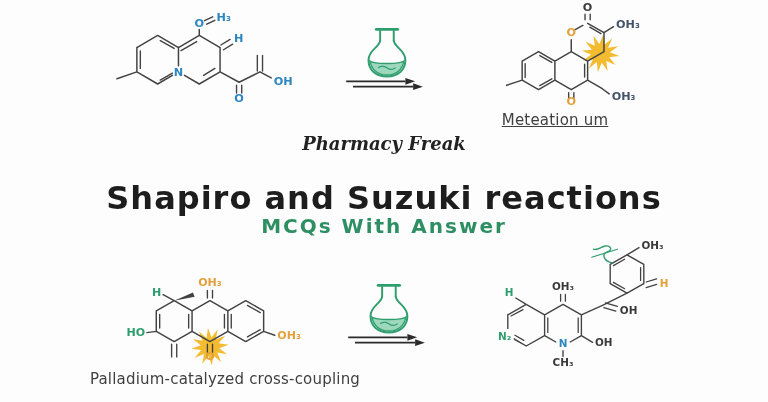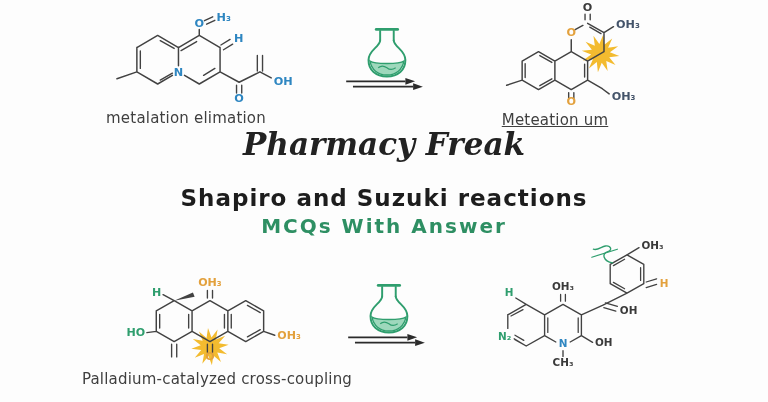--- a/index.html
+++ b/index.html
@@ -12,23 +12,23 @@
   .blue{fill:#2e86c1;}
   .greenA{fill:#2f9e6e;}
   .orangeA{fill:#e3a13d;}
   .navy{fill:#44546a;}
   .ink{fill:#3a3a3a;}
   .caption{position:absolute;text-align:center;color:#3f3f3f;
            font-family:"DejaVu Sans",sans-serif;font-size:15px;line-height:16px;letter-spacing:.2px;}
   .caption.small{font-size:14px;line-height:15.5px;}
   .title-line{position:absolute;left:0;width:768px;text-align:center;font-weight:bold;color:#1d1d1d;}
   .brand{top:131px;font-family:"DejaVu Serif","Liberation Serif",serif;font-style:italic;
-         font-size:31px;line-height:26px;font-weight:bold;color:#222;}
+         font-size:18px;line-height:26px;font-weight:bold;color:#222;}
   .heading{top:156px;font-size:29px;line-height:30px;letter-spacing:2px;}
-  .subheading{top:182px;font-size:23px;line-height:33px;letter-spacing:1px;}
+  .subheading{top:182px;font-size:32px;line-height:33px;letter-spacing:1px;}
   .tagline{top:211px;font-size:20px;line-height:30px;letter-spacing:2px;color:#2e8f63;}
   .flaskline{stroke:#2f9e6e;stroke-width:2;fill:none;stroke-linecap:round;}
   .arrowline{stroke:#2b2b2b;stroke-width:1.8;fill:none;}
   .arrowhead{fill:#2b2b2b;}
 </style>
 </head>
 <body>
 
 <div class="canvas">
 
@@ -36,21 +36,20 @@
     <path class="bond" d="M95,34 L119,48 M119,48 L119,69 M112,80 L95,90 M95,90 L71,76 M71,76 L71,48 M71,48 L95,34 M71,76 L48,84 M119,48 L143,34 M143,34 L167,48 M167,48 L167,76 M167,76 L143,90 M143,90 L126,80 M143,34 L143,27 M167,76 L189,88 M189,88 L213,76 M213,76 L226,83"></path>
     <path class="bond2" d="M98,40 L114,49 M112,77.5 L98,85.5 M75,72 L75,52 M122,51.5 L140,41 M161,72 L148,80 M149,17 L158.5,12.5 M151.5,21 L161,16.5 M168,45 L178.5,38.5 M171,50.5 L181.5,44 M186,91.5 L186,100.5 M192,91.5 L192,100.5 M210,75 L210,57 M216,75 L216,57"></path>
     <text class="atom blue" x="143" y="24.5" text-anchor="middle">O</text>
     <text class="atom blue" x="163" y="17">H₃</text>
     <text class="atom blue" x="183" y="41">H</text>
     <text class="atom blue" x="119" y="80.5" text-anchor="middle">N</text>
     <text class="atom blue" x="189" y="111" text-anchor="middle">O</text>
     <text class="atom blue" x="229" y="91">OH</text>
   </svg>
   <div class="caption" style="left:50px;top:110px;width:272px;">
-    <div>metalation elimation</div>
   </div>
 
   <svg style="left:344px;top:26px;" width="82" height="66" viewBox="0 0 84 68">
     <g>
       <path class="flaskline" style="stroke-width:3;" d="M33,3.5 L55,3.5"></path>
       <path class="flaskline" d="M37,5 L37,15 M51,5 L51,15"></path>
       <path class="flaskline" d="M37,15 C36,22 25,25 25,35 C25,45.5 32.5,52 44,52 C55.5,52 63,45.5 63,35 C63,25 52,22 51,15"></path>
       <path d="M26.5,36 C31,39.5 57,39.5 61.5,36 C60,45 53.5,50.5 44,50.5 C34.5,50.5 28,45 26.5,36 Z" fill="#9ed8bc" stroke="#2f9e6e" stroke-width="1.4"></path>
       <path d="M35,43 q4,-3.5 9,0 q4,3.5 9,0" stroke="#2f9e6e" stroke-width="1.2" fill="none"></path>
     </g>
@@ -84,21 +83,21 @@
     <polygon transform="translate(130,90) rotate(-6)" points="22,0 10.6,2.9 19.1,11 7.8,7.8 11,19.1 2.9,10.6 0,22 -2.9,10.6 -11,19.1 -7.8,7.8 -19.1,11 -10.6,2.9 -22,0 -10.6,-2.9 -19.1,-11 -7.8,-7.8 -11,-19.1 -2.9,-10.6 0,-22 2.9,-10.6 11,-19.1 7.8,-7.8 19.1,-11 10.6,-2.9" fill="#f3bb2f"></polygon>
     <path class="bond" d="M88,36 L109,48 M109,48 L109,72 M109,72 L88,84 M88,84 L67,72 M67,72 L67,48 M67,48 L88,36 M88,36 L75,29 M67,72 L56,73.5 M109,48 L130,36 M130,36 L151,48 M151,48 L151,72 M151,72 L130,84 M130,84 L109,72 M151,48 L172,36 M172,36 L193,48 M193,48 L193,72 M193,72 L172,84 M172,84 L151,72 M193,72 L206,76.5"></path>
     <polygon points="88,36 110,26.5 112,31.5" fill="#424242"></polygon>
     <path class="bond2" d="M71,52 L71,68 M105,52 L105,68 M147,52 L147,68 M174,41.5 L189,50 M189,70 L174,78.5 M155,68 L155,52 M127,33 L127,24 M133,33 L133,24 M127,87 L127,96.5 M133,87 L133,96.5 M85,87 L85,102 M91,87 L91,102"></path>
     <text class="atom greenA" x="73" y="30" text-anchor="end">H</text>
     <text class="atom orangeA" x="130" y="19" text-anchor="middle">OH₃</text>
     <text class="atom greenA" x="54" y="77.5" text-anchor="end">HO</text>
     <text class="atom orangeA" x="130" y="106" text-anchor="middle">O</text>
     <text class="atom orangeA" x="209" y="81">OH₃</text>
   </svg>
-  <div class="caption" style="left:32px;top:371px;width:370px;">
+  <div class="caption" style="left:40px;top:371px;width:370px;">
     <div>Palladium-catalyzed cross-coupling</div>
   </div>
 
   <svg style="left:346px;top:282px;" width="82" height="66" viewBox="0 0 84 68">
     <g>
       <path class="flaskline" style="stroke-width:3;" d="M33,3.5 L55,3.5"></path>
       <path class="flaskline" d="M37,5 L37,15 M51,5 L51,15"></path>
       <path class="flaskline" d="M37,15 C36,22 25,25 25,35 C25,45.5 32.5,52 44,52 C55.5,52 63,45.5 63,35 C63,25 52,22 51,15"></path>
       <path d="M26.5,36 C31,39.5 57,39.5 61.5,36 C60,45 53.5,50.5 44,50.5 C34.5,50.5 28,45 26.5,36 Z" fill="#9ed8bc" stroke="#2f9e6e" stroke-width="1.4"></path>
       <path d="M35,43 q4,-3.5 9,0 q4,3.5 9,0" stroke="#2f9e6e" stroke-width="1.2" fill="none"></path>

